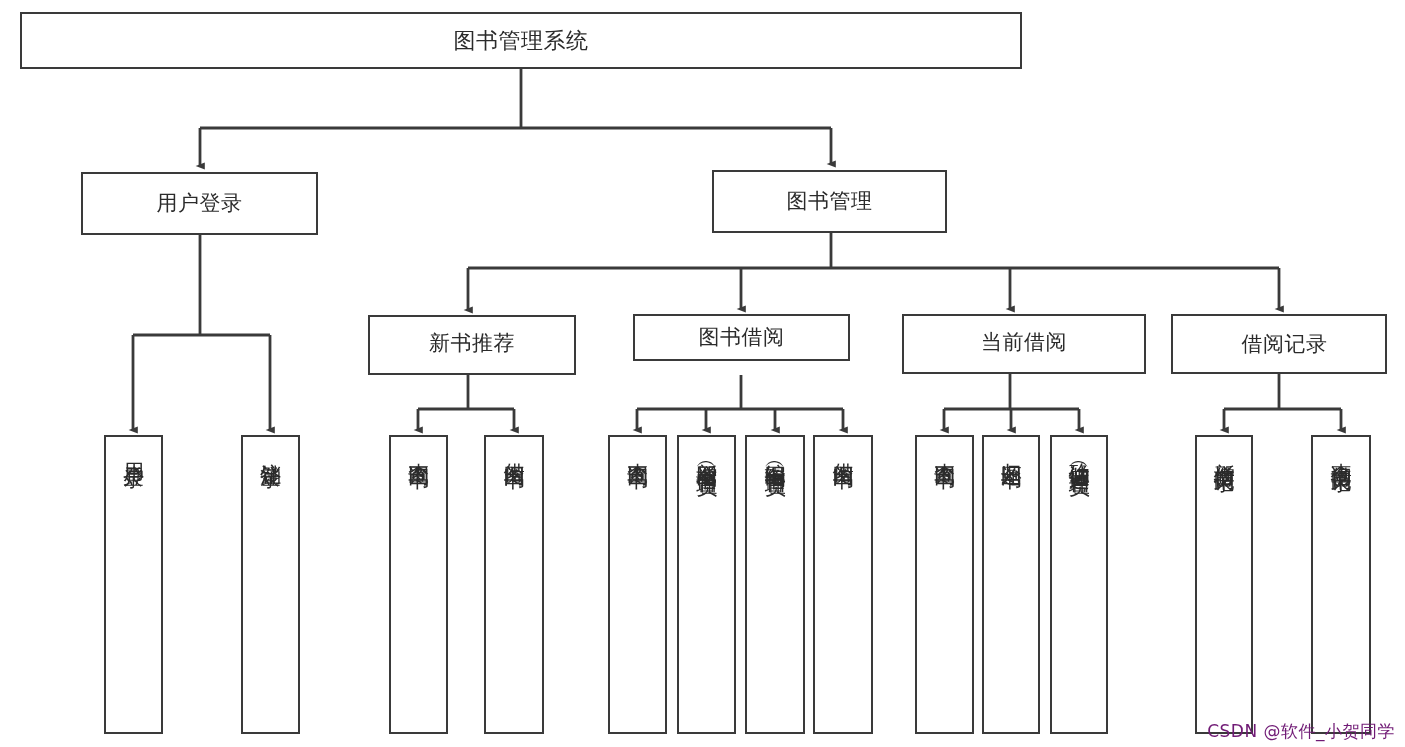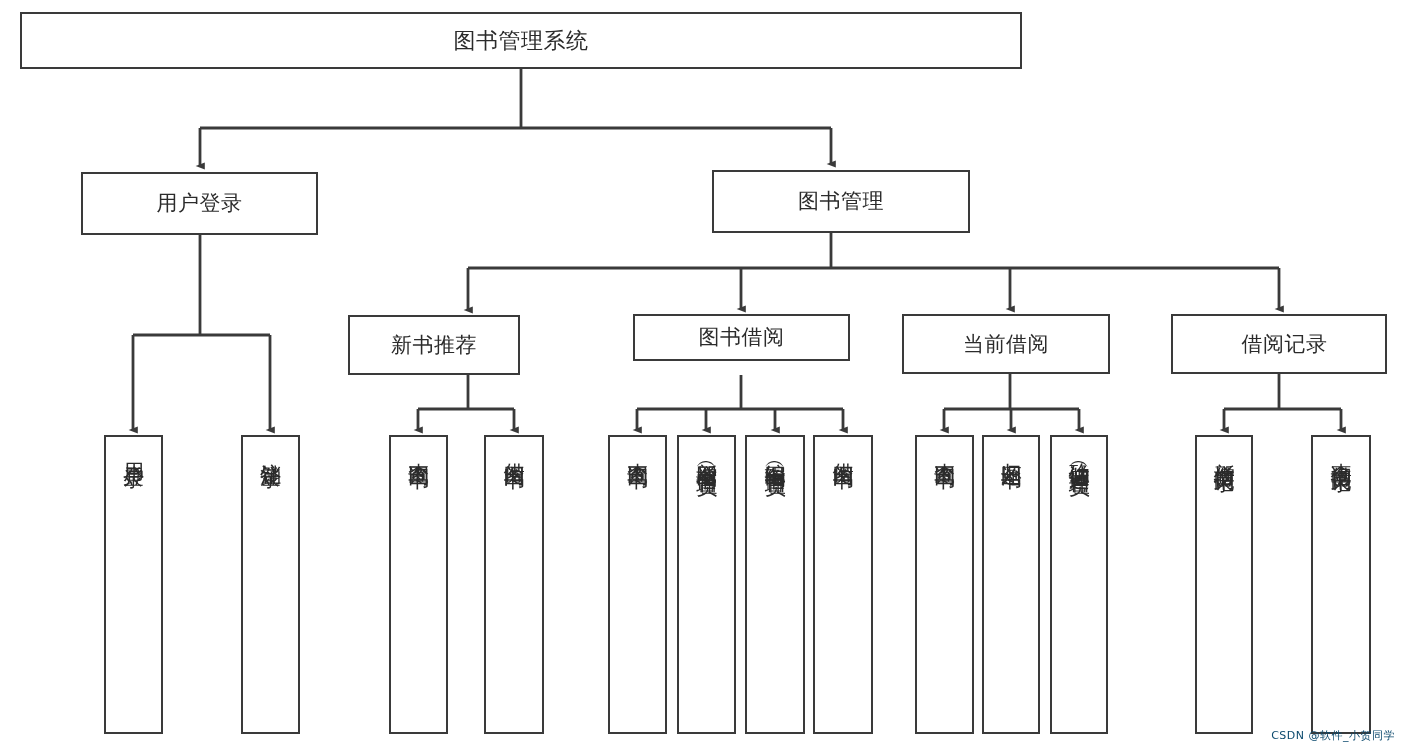--- a/index.html
+++ b/index.html
@@ -57,22 +57,22 @@
     text-orientation: upright;
     font-size: 21px;
     line-height: 1.08;
     letter-spacing: 2px;
     white-space: nowrap;
   }
   #watermark {
     position: absolute;
     right: 10px;
     bottom: 4px;
-    font-size: 11px;
-    color: #0c4a6e;
+    font-size: 17px;
+    color: #701a75;
     letter-spacing: 0.5px;
     white-space: nowrap;
     font-family: "DejaVu Sans", "Liberation Sans", sans-serif;
   }
 </style>
 </head>
 <body>
 
 <div id="canvas">
 
@@ -126,31 +126,31 @@
     </g>
   </svg>
 
   <div class="node root h" style="left: 20px; top: 12px; width: 1002px; height: 57px;">
     <span class="lbl">图书管理系统</span>
   </div>
 
   <div class="node h" style="left: 81px; top: 172px; width: 237px; height: 63px;">
     <span class="lbl">用户登录</span>
   </div>
-  <div class="node h" style="left: 712px; top: 170px; width: 258px; height: 63px;">
+  <div class="node h" style="left: 712px; top: 170px; width: 235px; height: 63px;">
     <span class="lbl">图书管理</span>
   </div>
 
-  <div class="node h" style="left: 348px; top: 315px; width: 172px; height: 60px;">
+  <div class="node h" style="left: 368px; top: 315px; width: 208px; height: 60px; font-family: Liberation Mono, monospace;">
     <span class="lbl">新书推荐</span>
   </div>
   <div class="node h" style="left: 633px; top: 314px; width: 217px; height: 47px;">
     <span class="lbl">图书借阅</span>
   </div>
-  <div class="node h" style="left: 902px; top: 314px; width: 208px; height: 60px;">
+  <div class="node h" style="left: 902px; top: 314px; width: 244px; height: 60px; font-family: Liberation Mono, monospace;">
     <span class="lbl">当前借阅</span>
   </div>
   <div class="node h" style="left: 1171px; top: 314px; width: 216px; height: 60px; padding-left: 11px;">
     <span class="lbl">借阅记录</span>
   </div>
 
   <div class="node v" style="left: 104px; top: 435px; width: 59px; height: 299px;">
     <span class="lbl">用户登录</span>
   </div>
   <div class="node v" style="left: 241px; top: 435px; width: 59px; height: 299px;">

